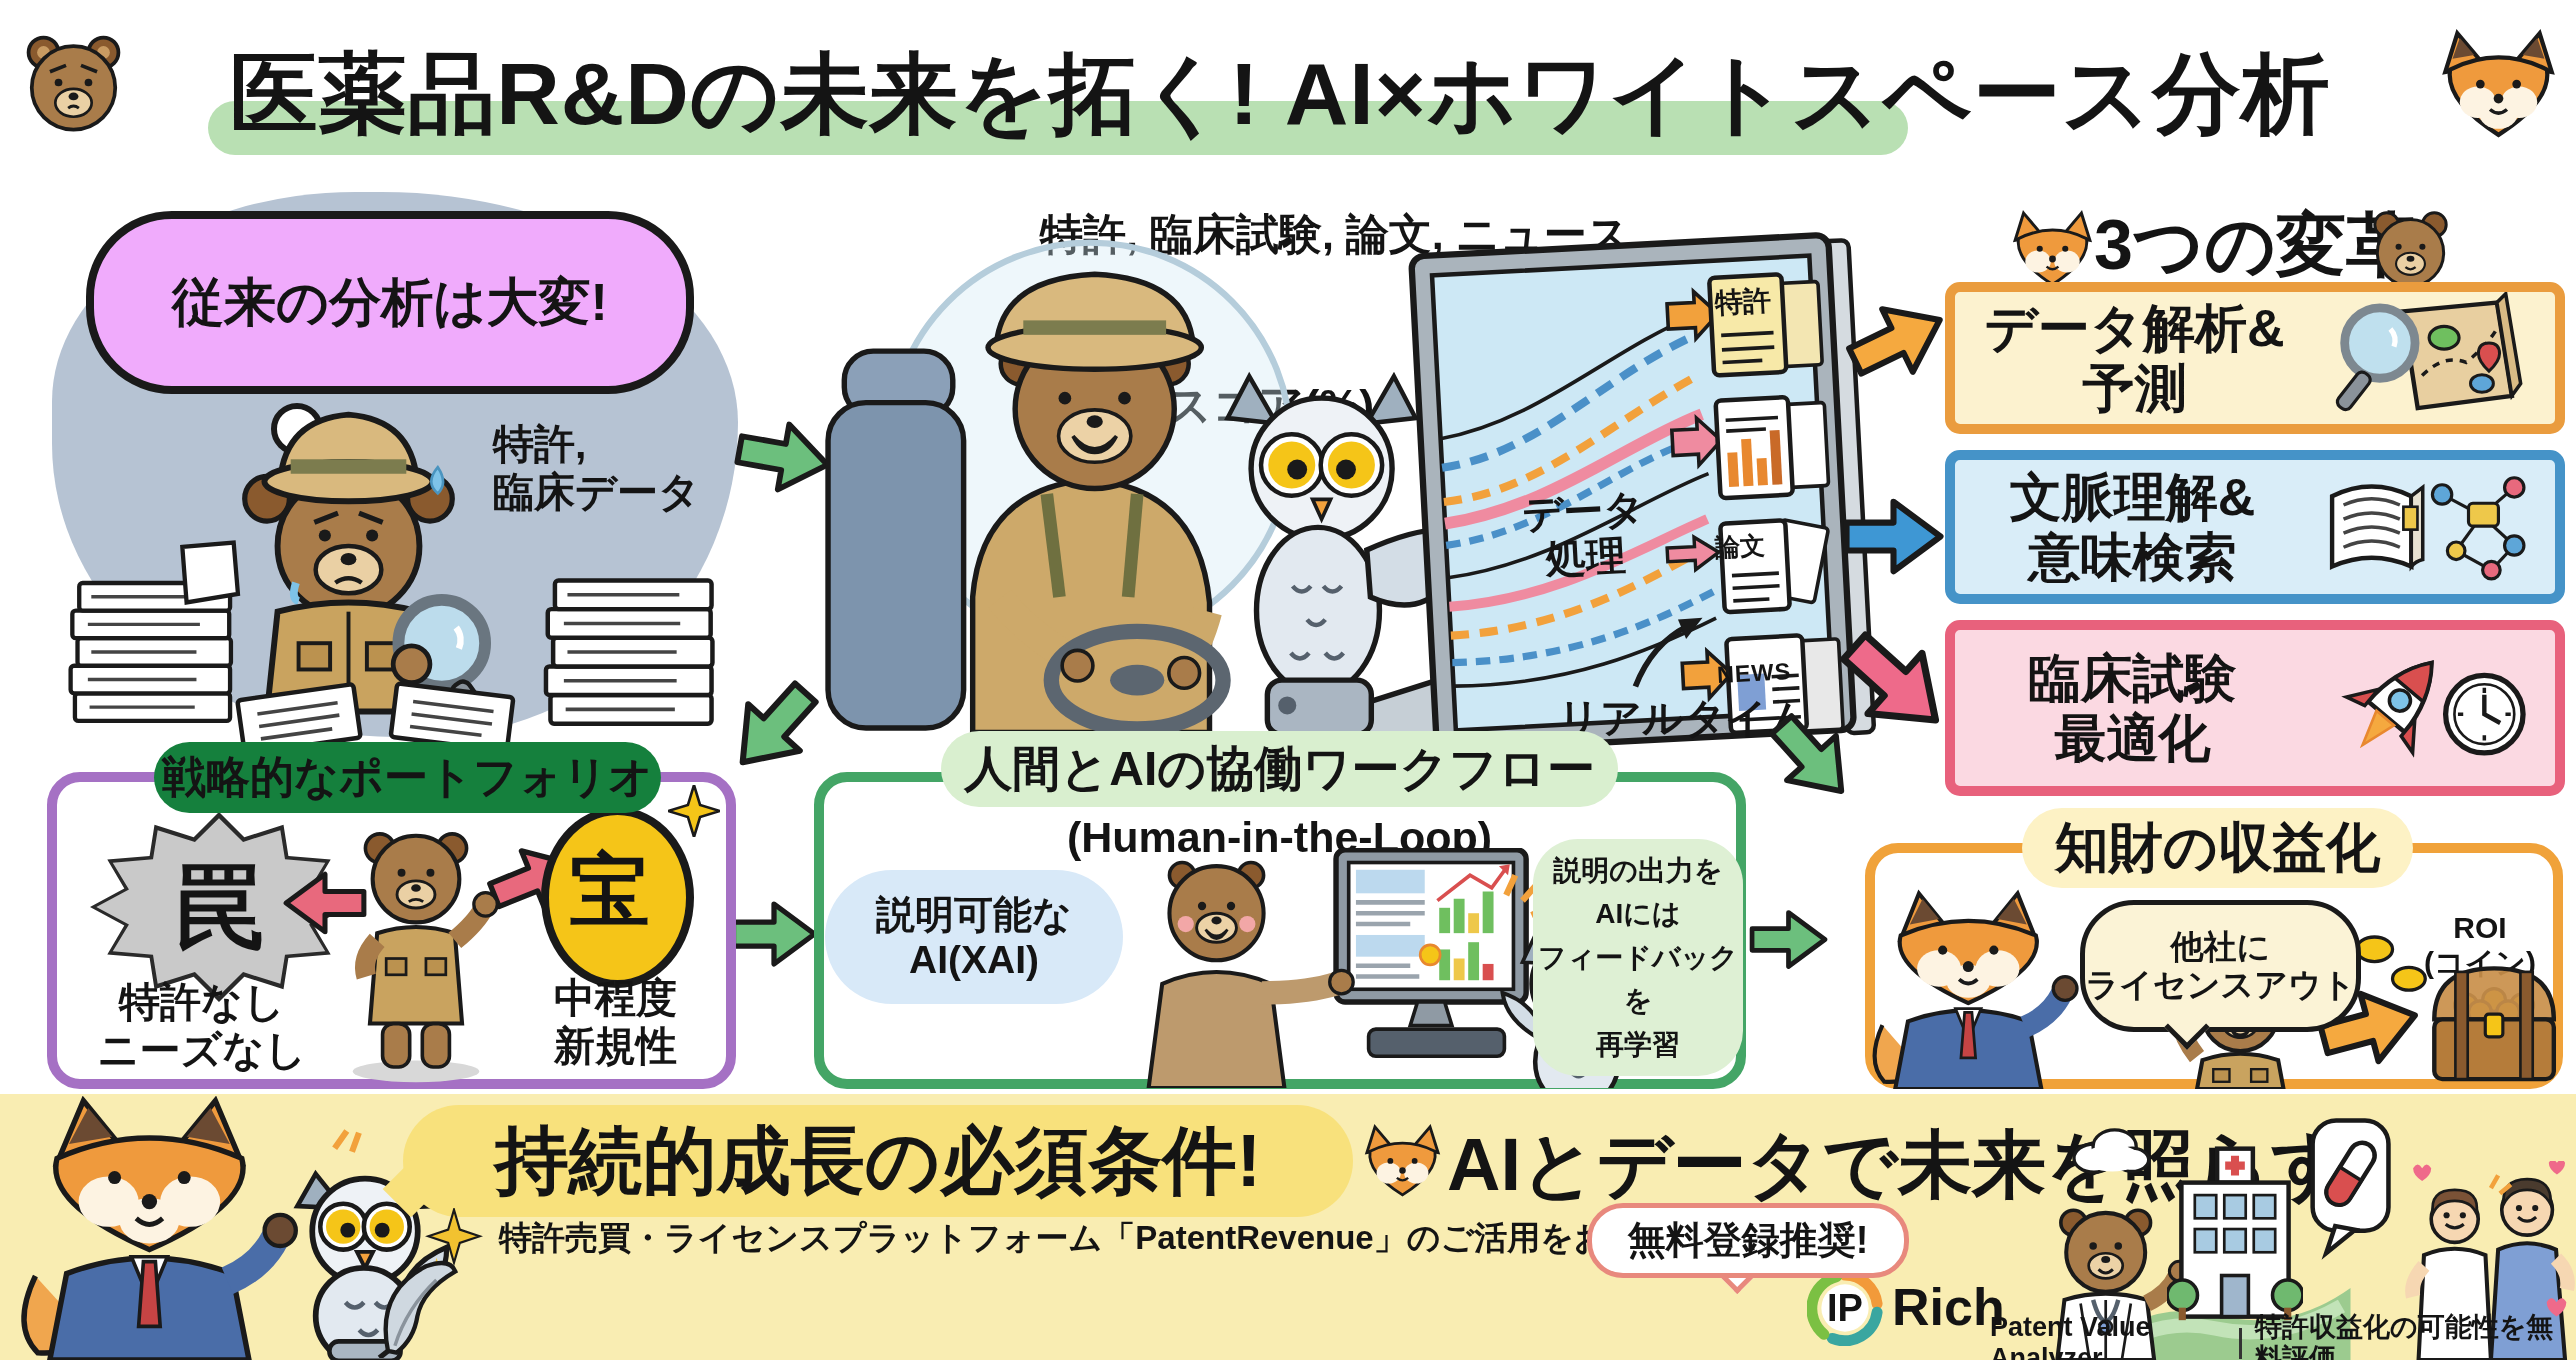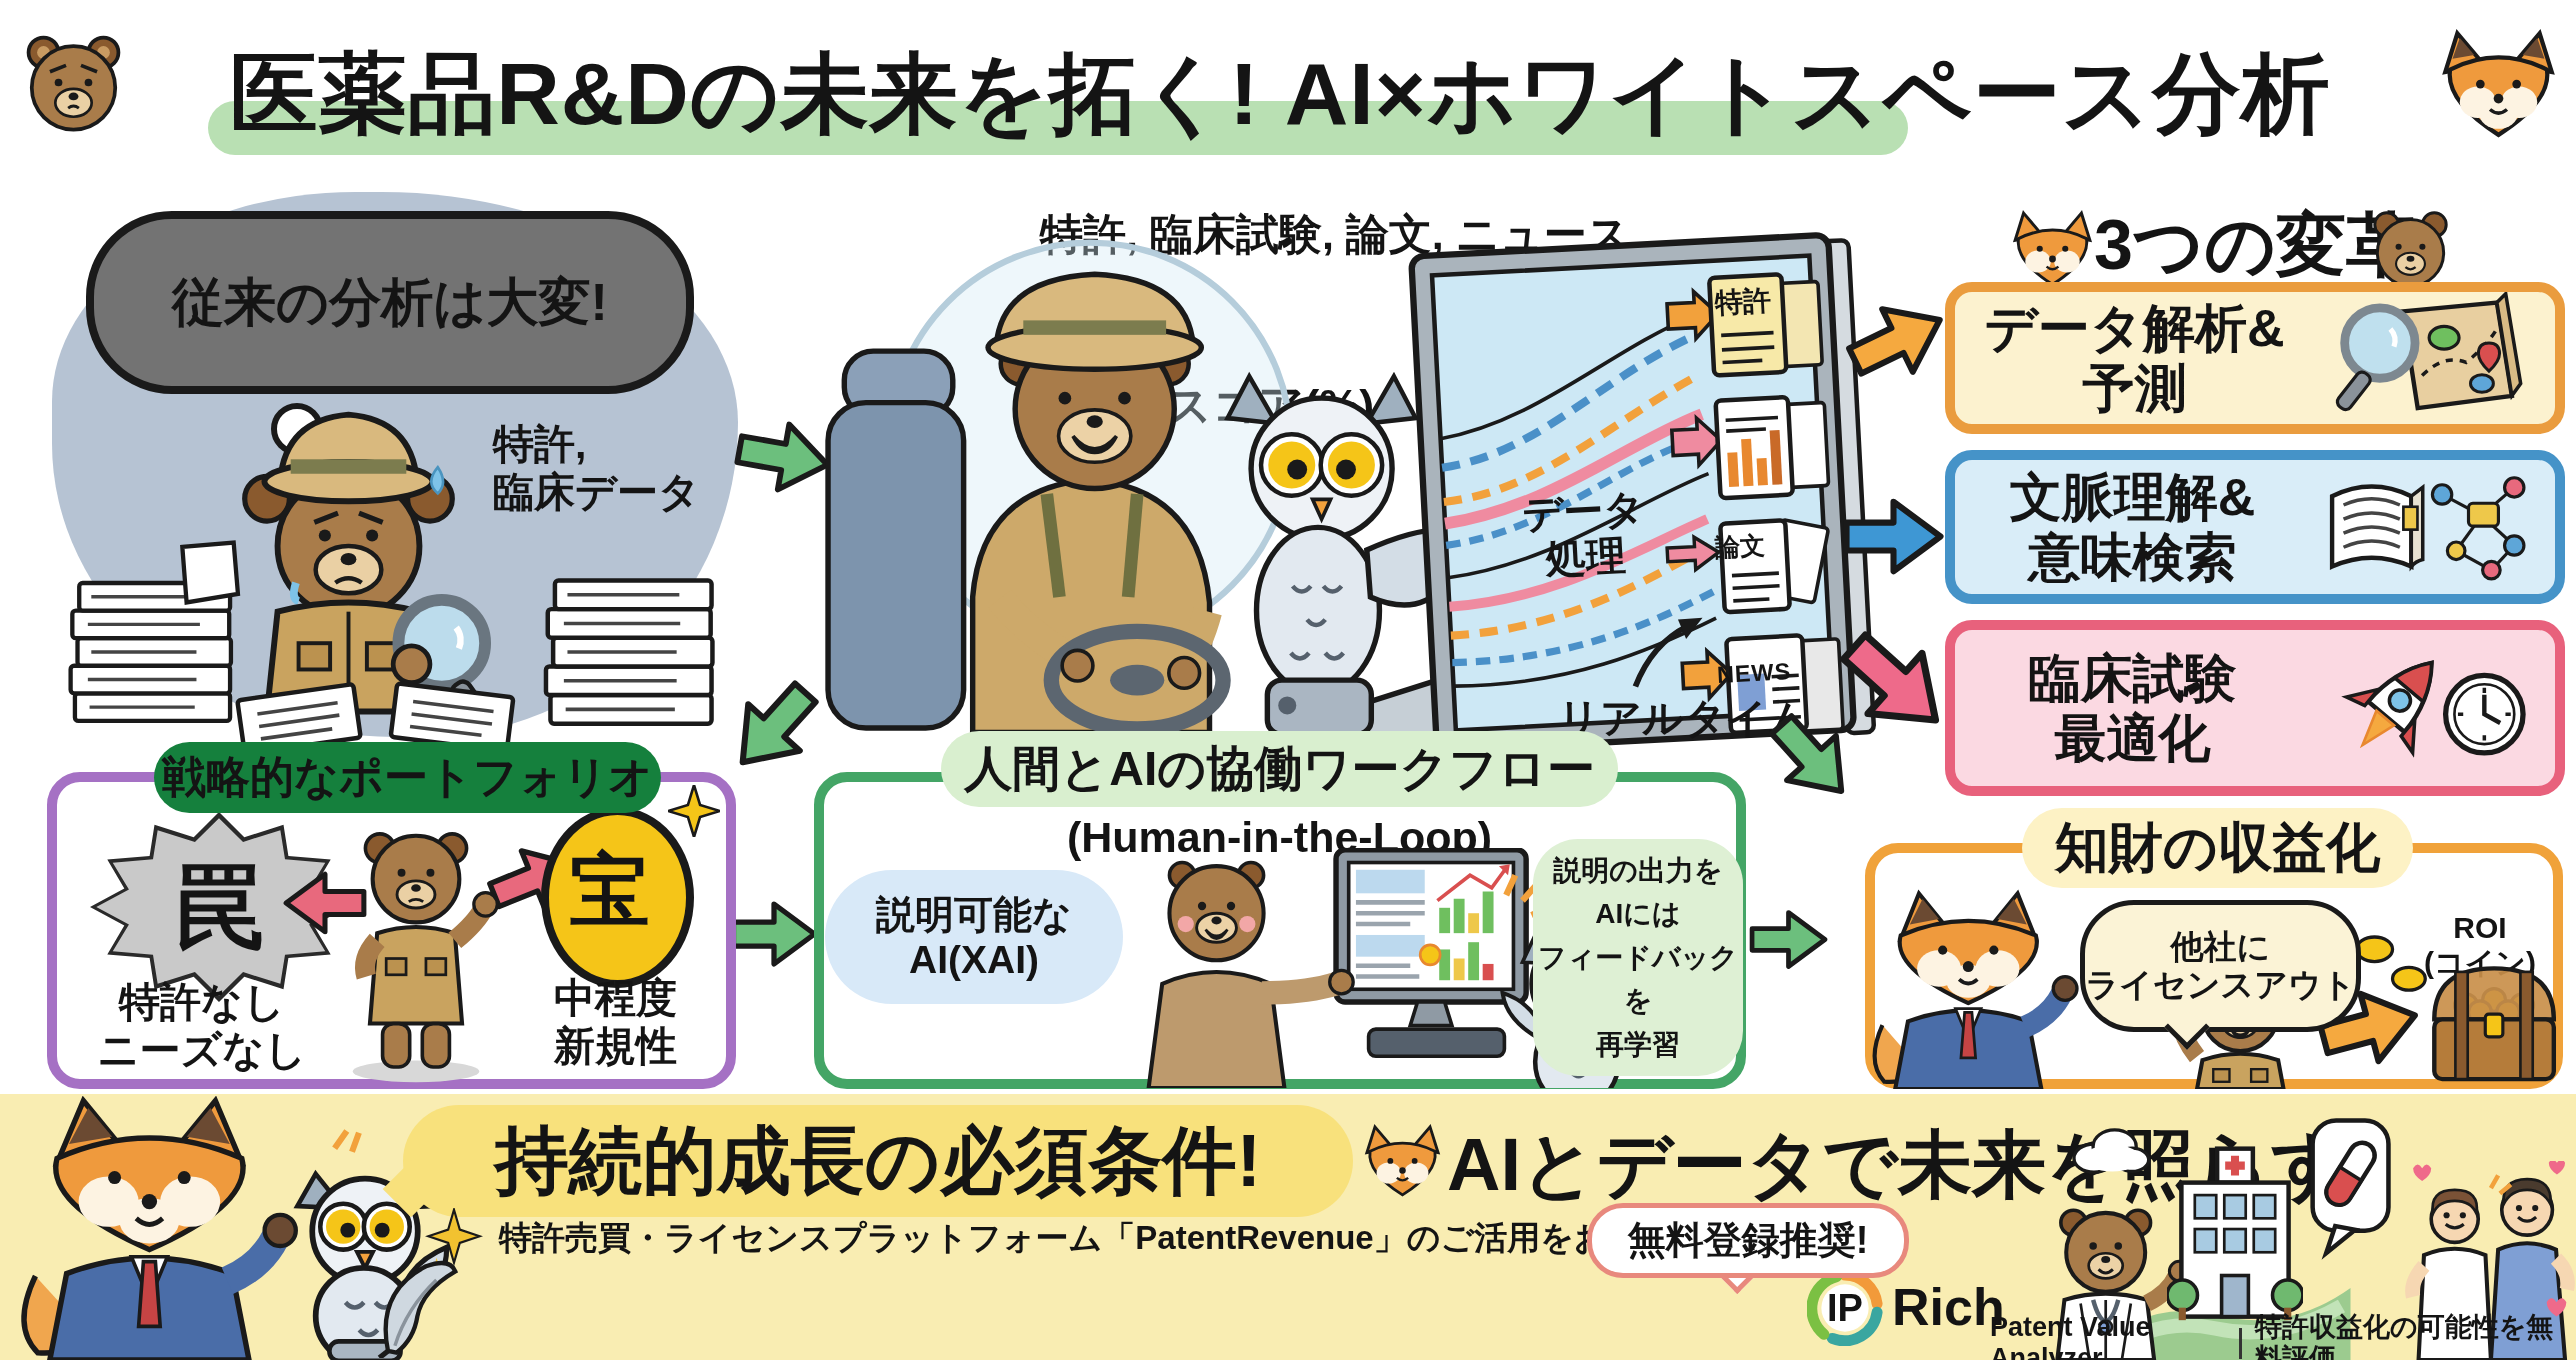--- a/index.html
+++ b/index.html
@@ -4,21 +4,21 @@
 <style>
   html,body{margin:0;padding:0;background:#fff;}
   .canvas{position:relative;width:2576px;height:1360px;overflow:hidden;background:#ffffff;
     font-family:"Liberation Sans","DejaVu Sans",sans-serif;}
   .abs{position:absolute;}
   .t{font-weight:900;color:#141414;line-height:1.16;}
   .pre{white-space:pre-line;}
   .ctr{display:flex;align-items:center;justify-content:center;text-align:center;}
   .pill{border-radius:42px;display:flex;align-items:center;justify-content:center;font-weight:900;color:#141414;}
   .sec{border-radius:33px;border:10px solid;background:#fff;box-sizing:border-box;}
-  .tbox{border-radius:27px;border:10px solid;box-sizing:border-box;display:flex;align-items:center;padding:0 22px;gap:28px;}
+  .tbox{border-radius:15px;border:10px solid;box-sizing:border-box;display:flex;align-items:center;padding:0 22px;gap:28px;}
   svg{display:block;}
 </style>
 </head>
 <body>
 
 <div class="canvas">
 
   <div class="abs" style="left:208px;top:101px;width:1700px;height:54px;background:#b9e0b3;border-radius:27px;"></div>
 
   <svg class="abs" viewBox="0 0 100 100" style="left:20px;top:29px;width:107px;height:107px;">
@@ -47,21 +47,21 @@
       <ellipse cx="67" cy="63" rx="15" ry="13" fill="#fdf3e2"></ellipse>
     <ellipse cx="50" cy="72" rx="16" ry="13" fill="#fdf3e2"></ellipse>
     <circle cx="35" cy="48" r="3.6" fill="#1a1a1a"></circle>
       <circle cx="65" cy="48" r="3.6" fill="#1a1a1a"></circle>
     <circle cx="50" cy="60" r="4" fill="#1a1a1a"></circle>
     <path d="M43,69 q7,6 14,0" stroke="#1a1a1a" stroke-width="2.8" fill="none"></path>
   </svg>
 
   <div class="abs" style="left:52px;top:192px;width:686px;height:545px;background:#b6c3d3;border-radius:46% 54% 48% 52% / 40% 44% 60% 56%;"></div>
 
-  <div class="abs ctr t pre" style="left:86px;top:211px;width:592px;height:167px;background:#737373;border:8.1px solid #1a1a1a;border-radius:86px;font-size:52px;">従来の分析は大変!</div>
+  <div class="abs ctr t pre" style="left:86px;top:211px;width:592px;height:167px;background:#f0abfc;border:8.1px solid #1a1a1a;border-radius:86px;font-size:52px;">従来の分析は大変!</div>
   <div class="abs" style="left:271px;top:403px;width:40px;height:40px;background:#fff;border:6.3px solid #1a1a1a;border-radius:50%;"></div>
   <div class="abs" style="left:312px;top:454px;width:25px;height:25px;background:#fff;border:5.4px solid #1a1a1a;border-radius:50%;"></div>
 
   <div class="abs t pre" style="left:493px;top:421px;width:244px;font-size:41px;">特許,
 臨床データ</div>
 
   <svg class="abs" viewBox="0 0 220 260" style="left:204px;top:380px;width:289px;height:353px;">
     <circle cx="48" cy="86" r="17" fill="#8a5a2e" stroke="#1a1a1a" stroke-width="4"></circle>
       <circle cx="172" cy="86" r="17" fill="#8a5a2e" stroke="#1a1a1a" stroke-width="4"></circle>
     <circle cx="110" cy="122" r="54" fill="#a97c4a" stroke="#1a1a1a" stroke-width="4.5"></circle>

